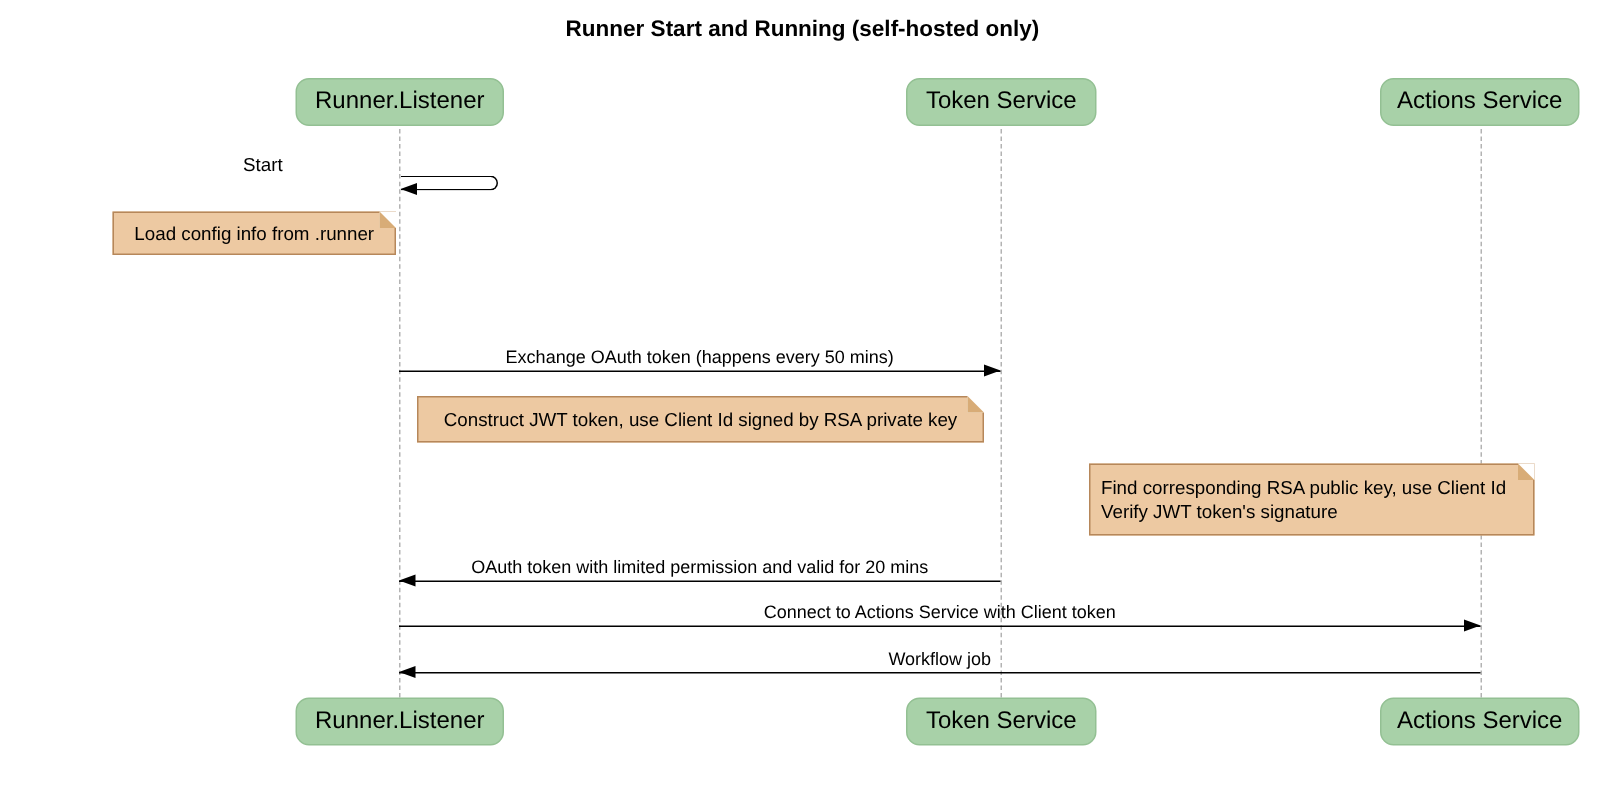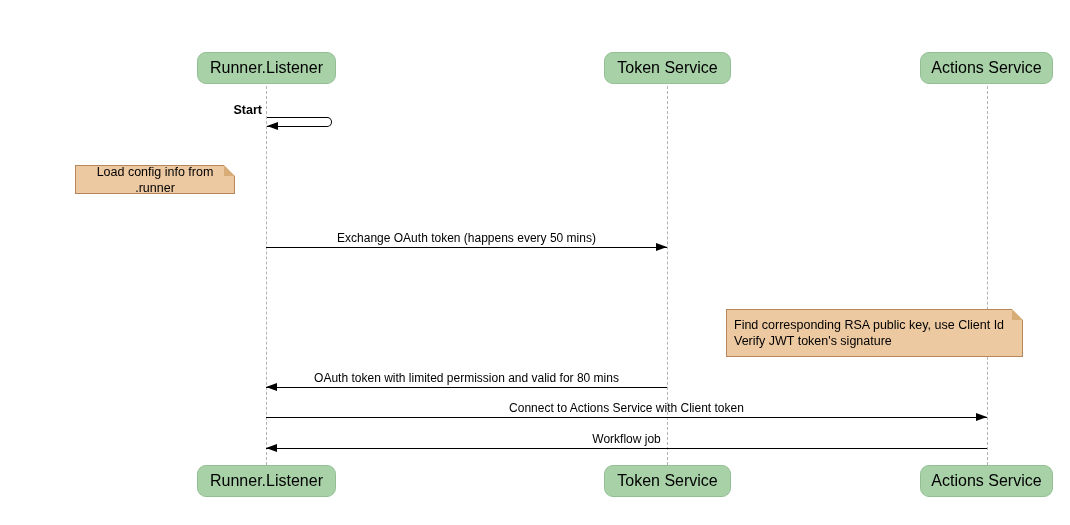--- a/index.html
+++ b/index.html
@@ -44,73 +44,78 @@
   .arrow-left{
     position:absolute;width:0;height:0;
     border-top:4.5px solid transparent;border-bottom:4.5px solid transparent;
     border-right:11px solid var(--arrow);
   }
   .self-loop{
     position:absolute;border:1.5px solid var(--arrow);border-left:none;
     border-radius:0 9px 9px 0;box-sizing:content-box;
   }
   .self-label{
-    position:absolute;font-size:12.5px;line-height:14px;text-align:right;font-weight:bold;
+    position:absolute;font-size:12.5px;line-height:14px;
   }
   .note{
     position:absolute;background:var(--note-fill);border:1px solid var(--note-border);
     box-sizing:border-box;font-size:12.5px;line-height:16px;
     display:flex;align-items:center;padding:2px 7px;
   }
   .note.center{justify-content:center;text-align:center;}
   .note.left{justify-content:flex-start;text-align:left;white-space:pre-line;}
   .fold{
     position:absolute;top:-1px;right:-1px;width:0;height:0;
     border-top:11px solid #ffffff;border-left:11px solid var(--note-fold);
   }
 </style>
 </head>
 <body>
 
 <div class="diagram">
 
+  <div class="title">Runner Start and Running (self-hosted only)</div>
 
   <div class="lifeline" style="left:266px;"></div>
   <div class="lifeline" style="left:667px;"></div>
   <div class="lifeline" style="left:987px;"></div>
 
   <div class="participant" style="left:197px;top:52px;width:139px;">
     <span>Runner.Listener</span>
   </div>
   <div class="participant" style="left:604px;top:52px;width:127px;">
     <span>Token Service</span>
   </div>
   <div class="participant" style="left:920px;top:52px;width:133px;">
     <span>Actions Service</span>
   </div>
 
   <div class="self-label" style="left:162px;top:103px;width:100px;">Start</div>
   <div class="self-loop" style="left:267px;top:117px;width:64px;height:8px;"></div>
   <div class="arrow-left" style="left:267px;top:122px;"></div>
 
-  <div class="note center" style="left:75px;top:141px;width:160px;height:29px;margin-top:24px;">
+  <div class="note center" style="left:75px;top:141px;width:189px;height:29px;">
     <span>Load config info from .runner</span>
+    <span class="fold"></span>
+  </div>
+  <div class="note center" style="left:278px;top:264px;width:378px;height:31px;">
+    <span>Construct JWT token, use Client Id signed by RSA private key</span>
     <span class="fold"></span>
   </div>
   <div class="note left" style="left:680px;top:309px;width:297px;height:48px;margin-left:46px;">
     <span style="white-space:pre-line;">Find corresponding RSA public key, use Client Id
 Verify JWT token's signature</span>
     <span class="fold"></span>
   </div>
 
   <div class="msg-label" style="left:266px;top:231px;width:401px;">Exchange OAuth token (happens every 50 mins)</div>
   <div class="msg-line" style="left:266px;top:247px;width:401px;"></div>
   <div class="arrow-right" style="left:656px;top:243px;"></div>
 
-  <div class="msg-label" style="left:266px;top:371px;width:401px;">OAuth token with limited permission and valid for 80 mins</div>
+  <div class="msg-label" style="left:266px;top:371px;width:401px;">OAuth token with limited permission and valid for 20 mins</div>
   <div class="msg-line" style="left:266px;top:387px;width:401px;"></div>
   <div class="arrow-left" style="left:266px;top:383px;"></div>
 
   <div class="msg-label" style="left:266px;top:401px;width:721px;">Connect to Actions Service with Client token</div>
   <div class="msg-line" style="left:266px;top:417px;width:721px;"></div>
   <div class="arrow-right" style="left:976px;top:413px;"></div>
 
   <div class="msg-label" style="left:266px;top:432px;width:721px;">Workflow job</div>
   <div class="msg-line" style="left:266px;top:448px;width:721px;"></div>
   <div class="arrow-left" style="left:266px;top:444px;"></div>

